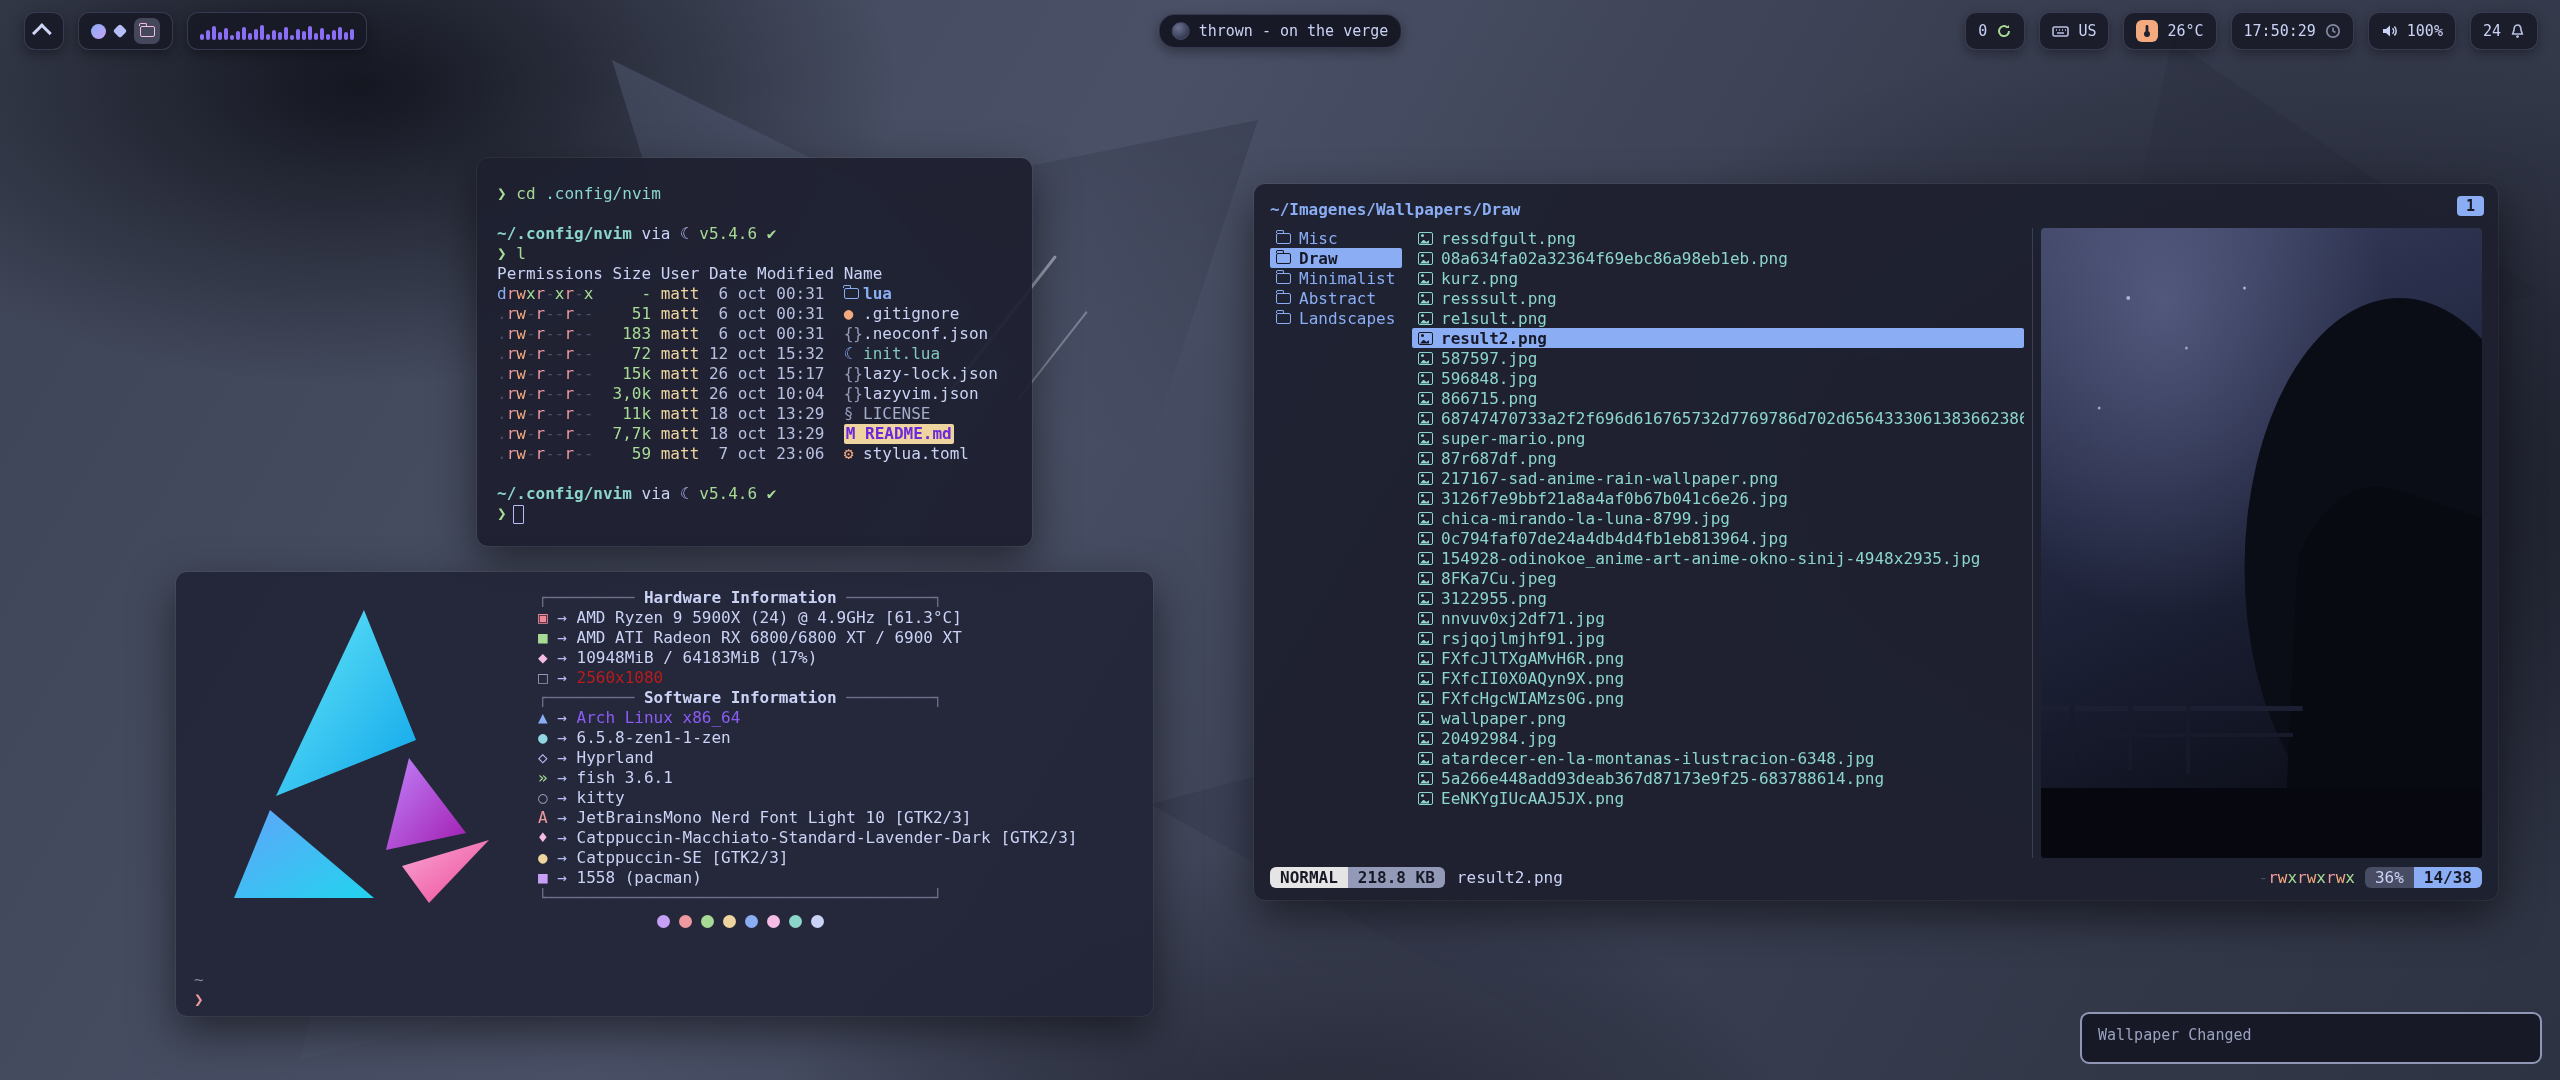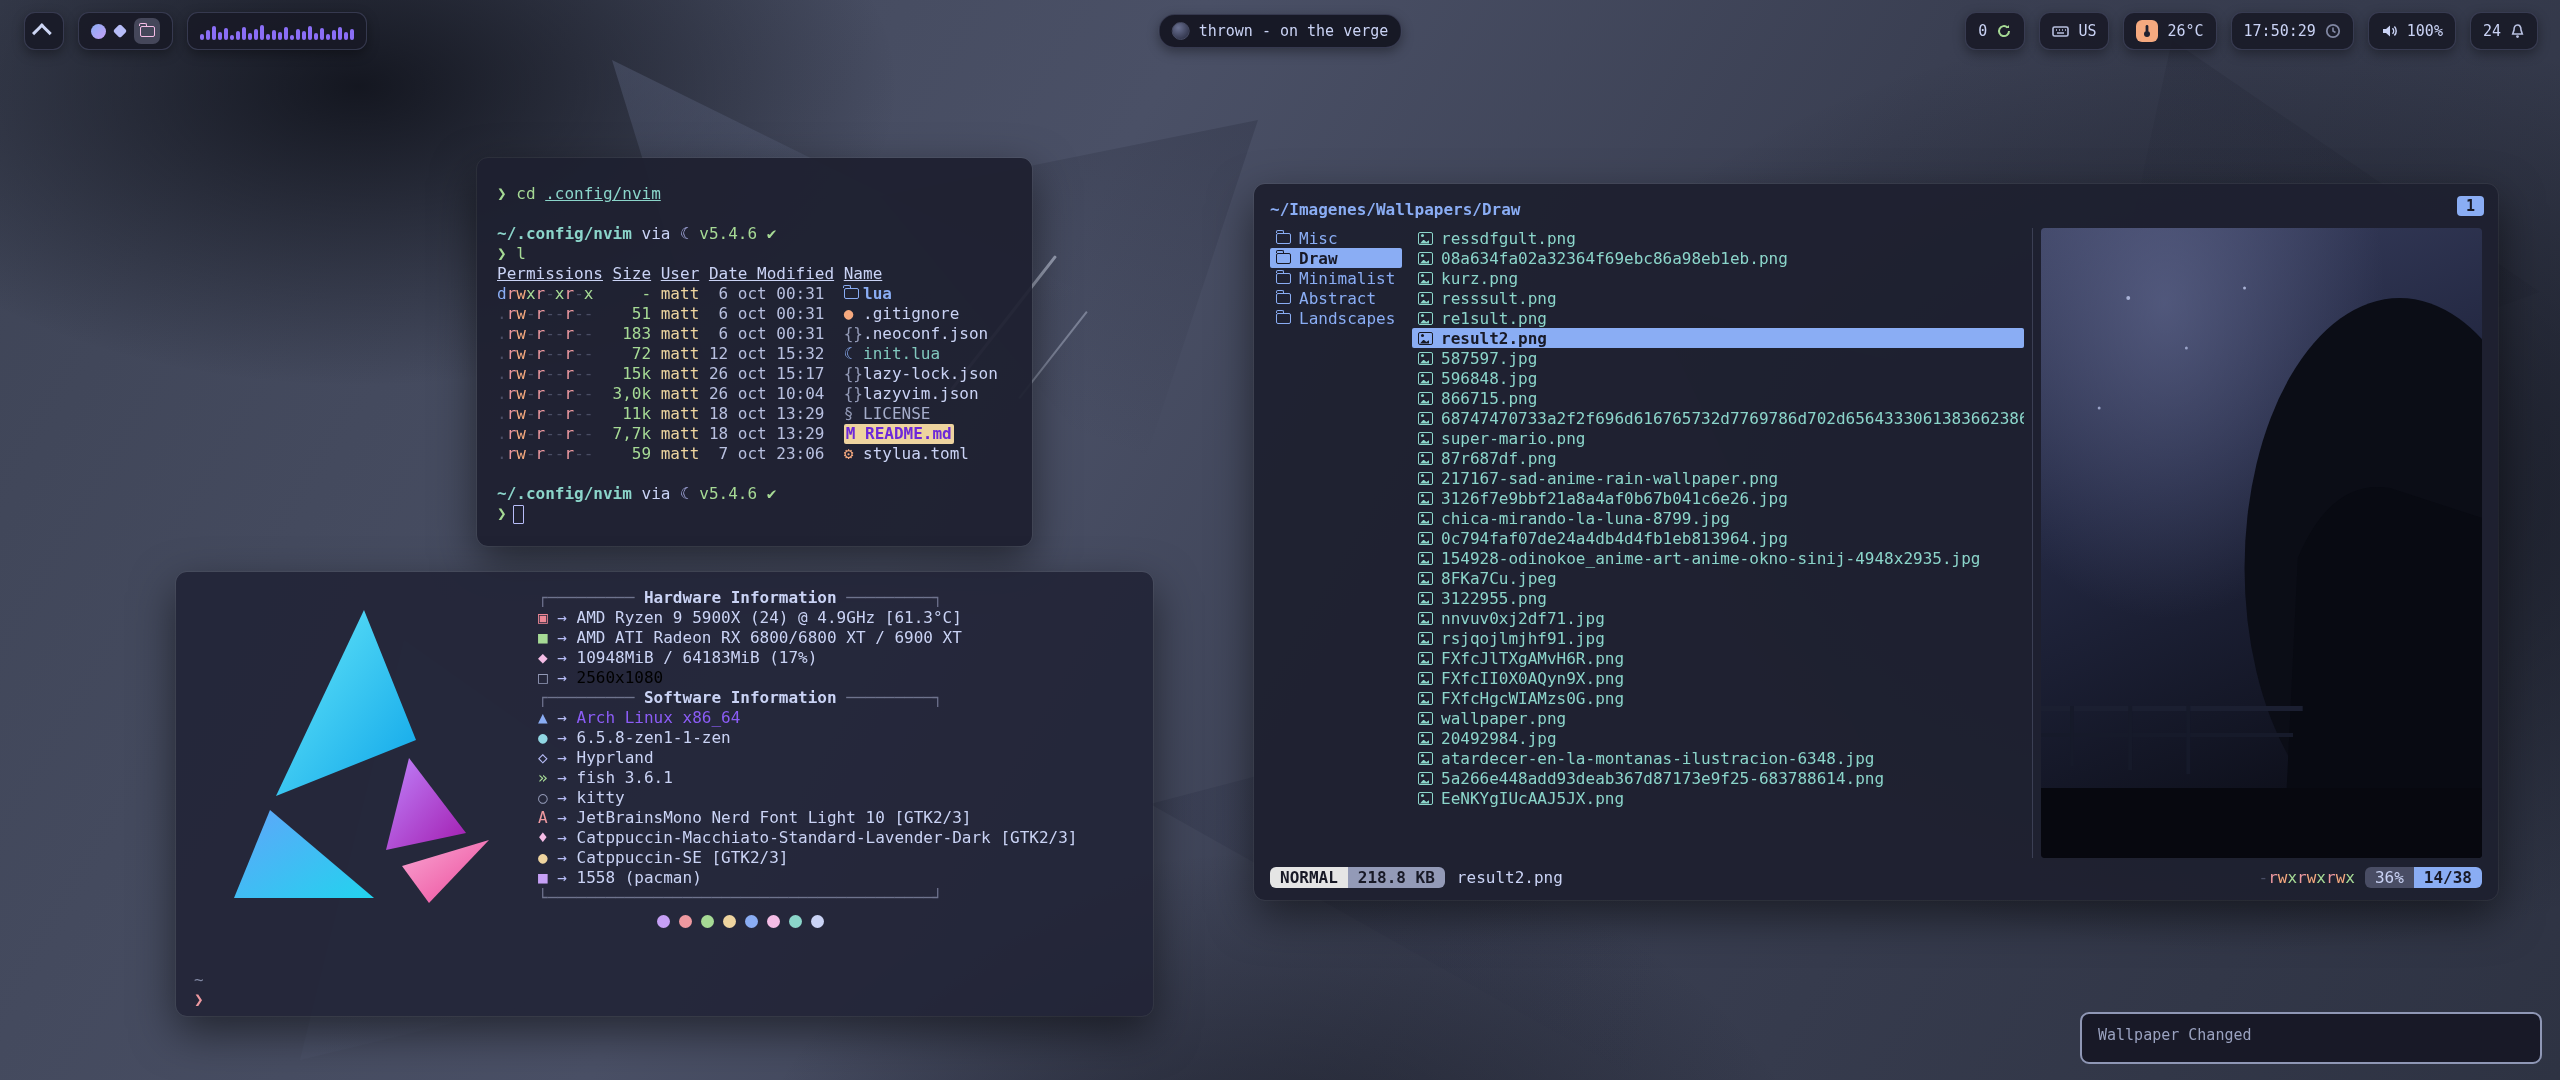--- a/index.html
+++ b/index.html
@@ -38,21 +38,21 @@
   .win-ico{width:16px;height:16px;border-radius:50%;background:radial-gradient(circle at 35% 30%,#6a7192,#23263a);border:1px solid #464b63;}
   #tb-right{position:absolute;right:22px;top:12px;display:flex;gap:14px;align-items:center;}
   .tray-ico{display:flex;align-items:center;}
   .temp-chip{width:22px;height:22px;border-radius:6px;background:#f5a97f;display:flex;align-items:center;justify-content:center;}
   svg.ic{display:block;}
 
   
   .window{position:absolute;background:rgba(30,32,48,.94);border-radius:11px;
     box-shadow:0 16px 44px rgba(0,0,0,.5);outline:1px solid rgba(255,255,255,.05);}
   .tline{height:20px;line-height:20px;white-space:pre;font-size:16px;display:flex;align-items:center;}
-  .u{text-decoration:underline;}
+  .u{}
   .c-green{color:#a6da95}.c-cyan{color:#8bd5ca}
   .c-lav{color:#b7bdf8}.c-text{color:#cad3f5}
 
   
   #terminal1{left:477px;top:158px;width:555px;height:388px;padding:26px 20px 16px;box-sizing:border-box;}
   .colP{width:11ch}.colS{width:4ch;text-align:right;margin-left:1ch}.colU{width:4ch;margin-left:1ch}
   .colD{width:13ch;margin-left:1ch}.colN{margin-left:1ch;display:flex;align-items:center;}
   .fico{display:inline-block;width:2ch;}
   .cursor{display:inline-block;width:9px;height:17px;border:1.5px solid #b7bdf8;margin-left:6px;border-radius:1px;}
   .hl{background:#eed49f;color:#6d28d9;font-weight:bold;border-radius:2px;padding:0 2px;}
@@ -298,21 +298,21 @@
     <polygon points="160,12 72,198 212,142" fill="url(#gCyan)"></polygon>
     <polygon points="66,212 170,300 30,300" fill="url(#gBlue)"></polygon>
     <polygon points="205,160 262,235 182,252" fill="url(#gMag)"></polygon>
     <polygon points="198,268 285,242 225,305" fill="url(#gPink)"></polygon>
   </svg>
   <div id="fetch-info">
       <div class="tline fhead"><span class="dash">┌───────── </span><span class="ftitle">Hardware Information</span><span class="dash"> ─────────┐</span></div>
       <div class="tline"><span class="fico" style="color: rgb(237, 135, 150);">▣</span><span class="farrow">→</span><span style="color: rgb(202, 211, 245);">AMD Ryzen 9 5900X (24) @ 4.9GHz [61.3°C]</span></div>
       <div class="tline"><span class="fico" style="color: rgb(166, 218, 149);">■</span><span class="farrow">→</span><span style="color: rgb(202, 211, 245);">AMD ATI Radeon RX 6800/6800 XT / 6900 XT</span></div>
       <div class="tline"><span class="fico" style="color: rgb(245, 189, 230);">◆</span><span class="farrow">→</span><span style="color: rgb(202, 211, 245);">10948MiB / 64183MiB (17%)</span></div>
-      <div class="tline"><span class="fico" style="color: rgb(147, 154, 183);">□</span><span class="farrow">→</span><span style="color: #000000;">2560x1080</span></div>
+      <div class="tline"><span class="fico" style="color: rgb(147, 154, 183);">□</span><span class="farrow">→</span><span style="color: #b91c1c;">2560x1080</span></div>
       <div class="tline fhead"><span class="dash">┌───────── </span><span class="ftitle">Software Information</span><span class="dash"> ─────────┐</span></div>
       <div class="tline"><span class="fico" style="color: rgb(138, 173, 244);">▲</span><span class="farrow">→</span><span style="color: #8b5cf6;">Arch Linux x86_64</span></div>
       <div class="tline"><span class="fico" style="color: rgb(145, 215, 227);">●</span><span class="farrow">→</span><span style="color: rgb(202, 211, 245);">6.5.8-zen1-1-zen</span></div>
       <div class="tline"><span class="fico" style="color: rgb(183, 189, 248);">◇</span><span class="farrow">→</span><span style="color: rgb(202, 211, 245);">Hyprland</span></div>
       <div class="tline"><span class="fico" style="color: rgb(166, 218, 149);">»</span><span class="farrow">→</span><span style="color: rgb(202, 211, 245);">fish 3.6.1</span></div>
       <div class="tline"><span class="fico" style="color: rgb(147, 154, 183);">○</span><span class="farrow">→</span><span style="color: rgb(202, 211, 245);">kitty</span></div>
       <div class="tline"><span class="fico" style="color: rgb(238, 153, 160);">A</span><span class="farrow">→</span><span style="color: rgb(202, 211, 245);">JetBrainsMono Nerd Font Light 10 [GTK2/3]</span></div>
       <div class="tline"><span class="fico" style="color: rgb(245, 189, 230);">♦</span><span class="farrow">→</span><span style="color: rgb(202, 211, 245);">Catppuccin-Macchiato-Standard-Lavender-Dark [GTK2/3]</span></div>
       <div class="tline"><span class="fico" style="color: rgb(238, 212, 159);">●</span><span class="farrow">→</span><span style="color: rgb(202, 211, 245);">Catppuccin-SE [GTK2/3]</span></div>
       <div class="tline"><span class="fico" style="color: rgb(198, 160, 246);">■</span><span class="farrow">→</span><span style="color: rgb(202, 211, 245);">1558 (pacman)</span></div>

